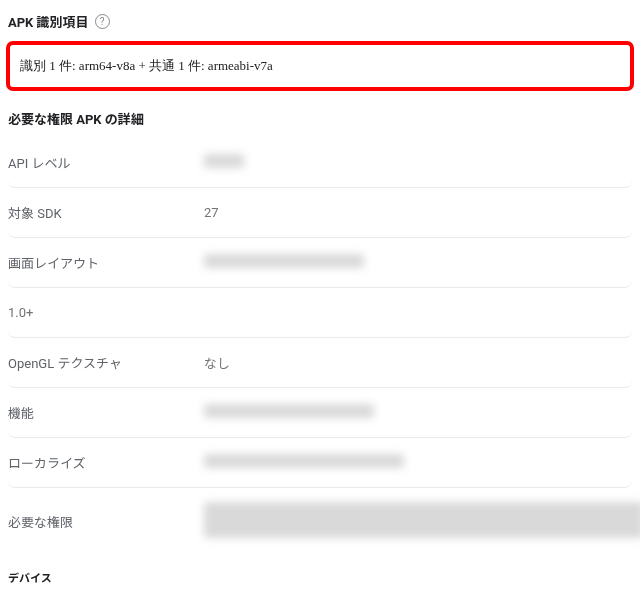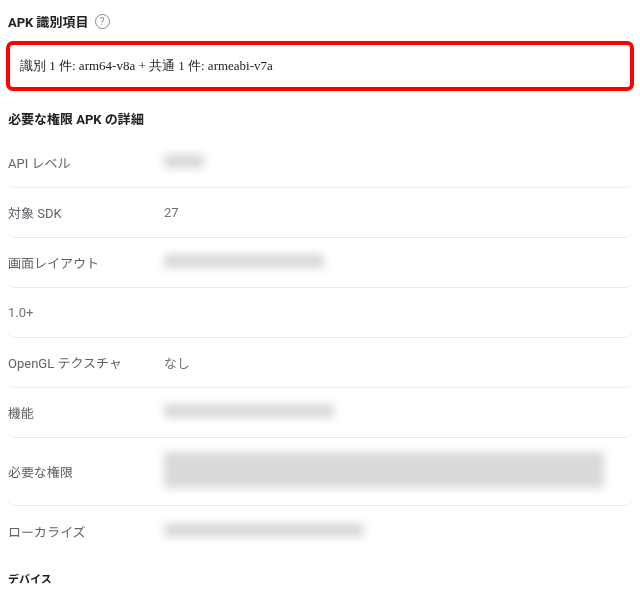--- a/index.html
+++ b/index.html
@@ -58,20 +58,21 @@
     }
     .detail-list {
       padding: 0 8px;
     }
     .detail-row {
       display: flex;
       align-items: center;
       padding: 14px 0;
       border-bottom: 1px solid #e8eaed;
       min-height: 50px;
+      gap: 40px;
     }
     .detail-row:last-child { border-bottom: none; }
     .detail-row .label {
       width: 156px;
       color: #5f6368;
       font-size: 13px;
       flex-shrink: 0;
     }
     .detail-row .value {
       color: #737373;
@@ -140,27 +141,27 @@
     <span class="label">OpenGL テクスチャ</span>
     <span class="value">なし</span>
   </div>
 
   <div class="detail-row">
     <span class="label">機能</span>
     <span class="value"><span class="blur l"></span></span>
   </div>
 
   <div class="detail-row">
-    <span class="label">必要な権限</span>
-    <span class="value"><span class="blur xl"></span></span>
+    <span class="label">ローカライズ</span>
+    <span class="value"><span class="blur loc"></span></span>
   </div>
 
   <div class="detail-row">
-    <span class="label">ローカライズ</span>
-    <span class="value"><span class="blur loc"></span></span>
+    <span class="label">必要な権限</span>
+    <span class="value"><span class="blur xl"></span></span>
   </div>
 
 </div>
 
 <div class="device-title">デバイス</div>
 
 <div class="device-row">
   
   
 </div>

